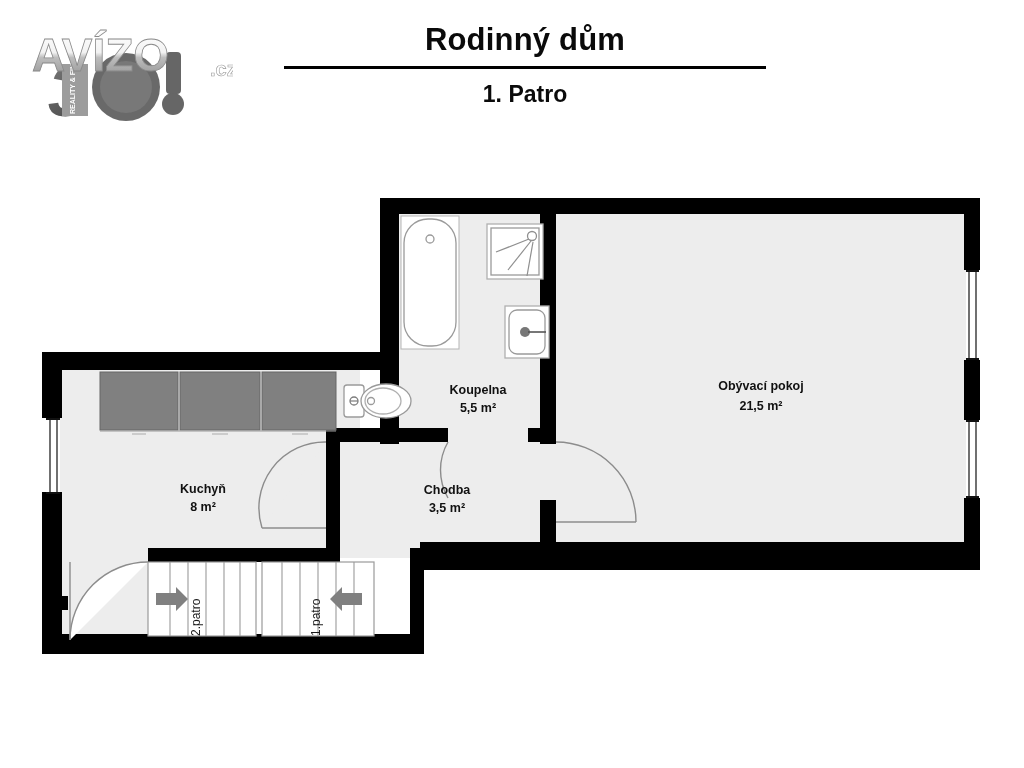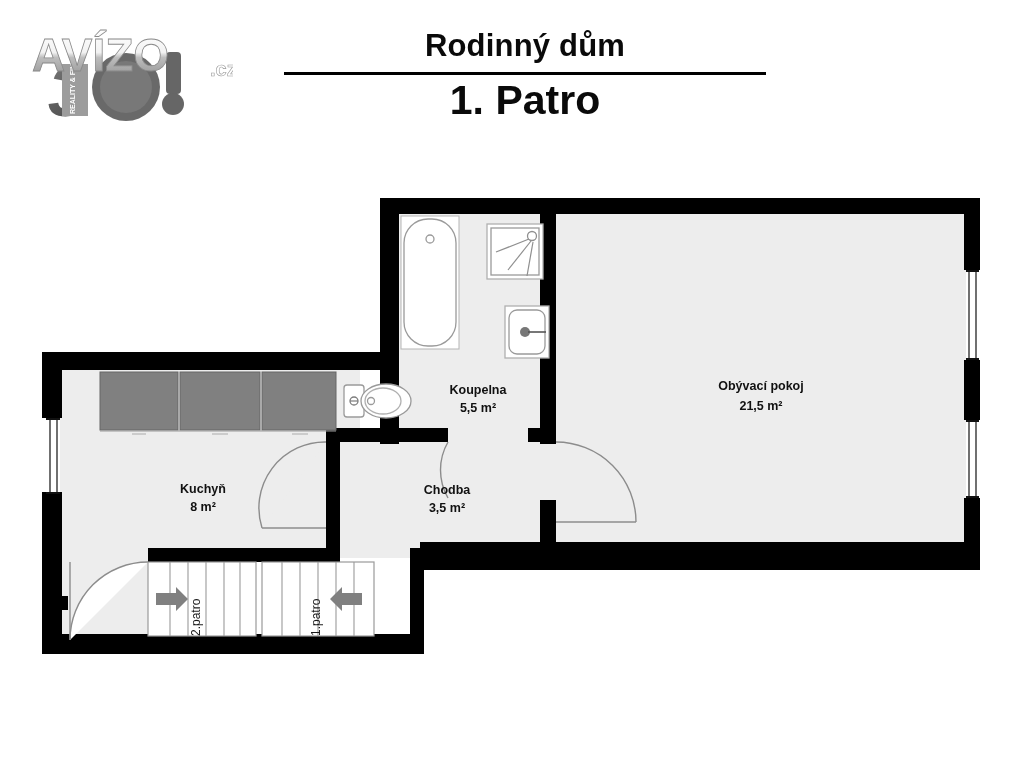--- a/index.html
+++ b/index.html
@@ -23,38 +23,38 @@
     top: 24px;
     width: 215px;
     height: 105px;
   }
   #logo svg { display: block; }
 
   
   #title-block {
     position: absolute;
     left: 284px;
-    top: 26px;
+    top: 20px;
     width: 482px;
     text-align: center;
   }
   #main-title {
     font-size: 31px;
     font-weight: bold;
     letter-spacing: 0.2px;
     line-height: 40px;
     color: #0a0a0a;
   }
   #title-rule {
     height: 3px;
     background: #000;
     margin: 6px 0 4px 0;
   }
   #sub-title {
-    font-size: 41px;
+    font-size: 23px;
     font-weight: bold;
     line-height: 42px;
     color: #0a0a0a;
   }
 
   
   #plan-wrap {
     position: absolute;
     left: 0;
     top: 0;

